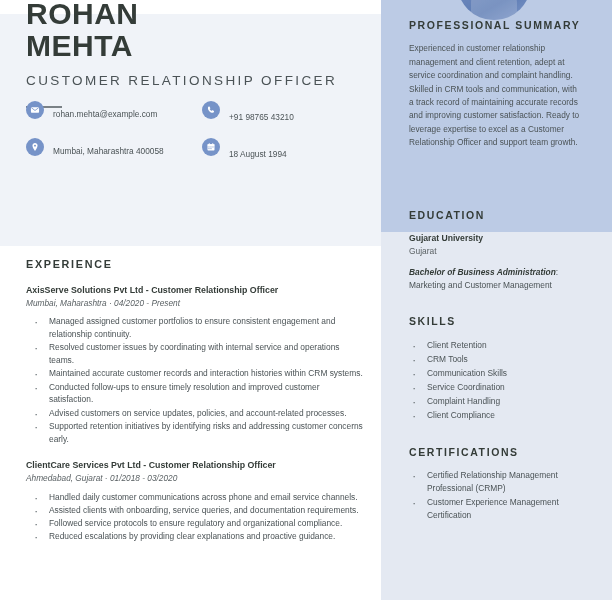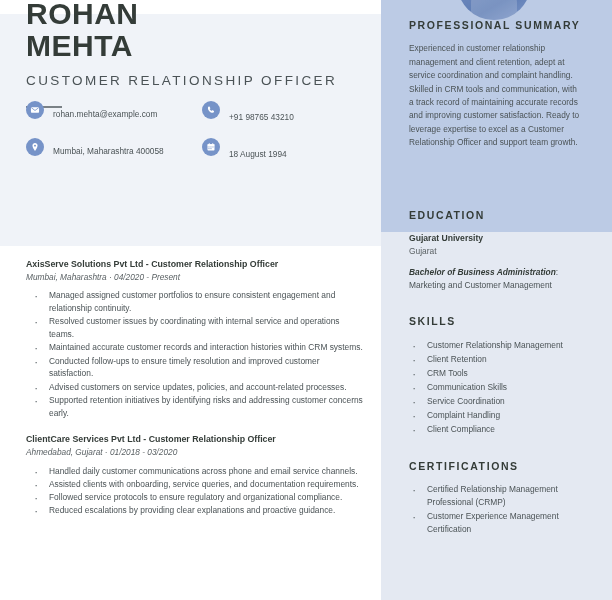--- a/index.html
+++ b/index.html
@@ -366,21 +366,20 @@
         <p class="edu-degree">
           <b>Bachelor of Business Administration</b><span>: Marketing and Customer Management</span>
         </p>
       </div>
 
       <div class="spacer-lg"></div>
 
       <div class="sb-section">
         <div class="sb-heading">SKILLS</div>
         <ul class="bullets">
-          <li>Customer Relationship Management</li>
           <li>Client Retention</li>
           <li>CRM Tools</li>
           <li>Communication Skills</li>
           <li>Service Coordination</li>
           <li>Complaint Handling</li>
           <li>Client Compliance</li>
         </ul>
       </div>
 
       <div class="spacer-lg"></div>
@@ -390,20 +389,21 @@
         <ul class="bullets">
           <li>Certified Relationship Management Professional (CRMP)</li>
           <li>Customer Experience Management Certification</li>
         </ul>
       </div>
 
     </div>
   </div>
 
   <div class="main">
+    <div class="main-heading">EXPERIENCE</div>
 
     <div class="job-block">
       <p class="job-head">AxisServe Solutions Pvt Ltd - Customer Relationship Officer</p>
       <p class="job-meta">Mumbai, Maharashtra  ·  04/2020 - Present</p>
       <ul class="job-bullets">
         <li>Managed assigned customer portfolios to ensure consistent engagement and relationship continuity.</li>
         <li>Resolved customer issues by coordinating with internal service and operations teams.</li>
         <li>Maintained accurate customer records and interaction histories within CRM systems.</li>
         <li>Conducted follow-ups to ensure timely resolution and improved customer satisfaction.</li>
         <li>Advised customers on service updates, policies, and account-related processes.</li>

